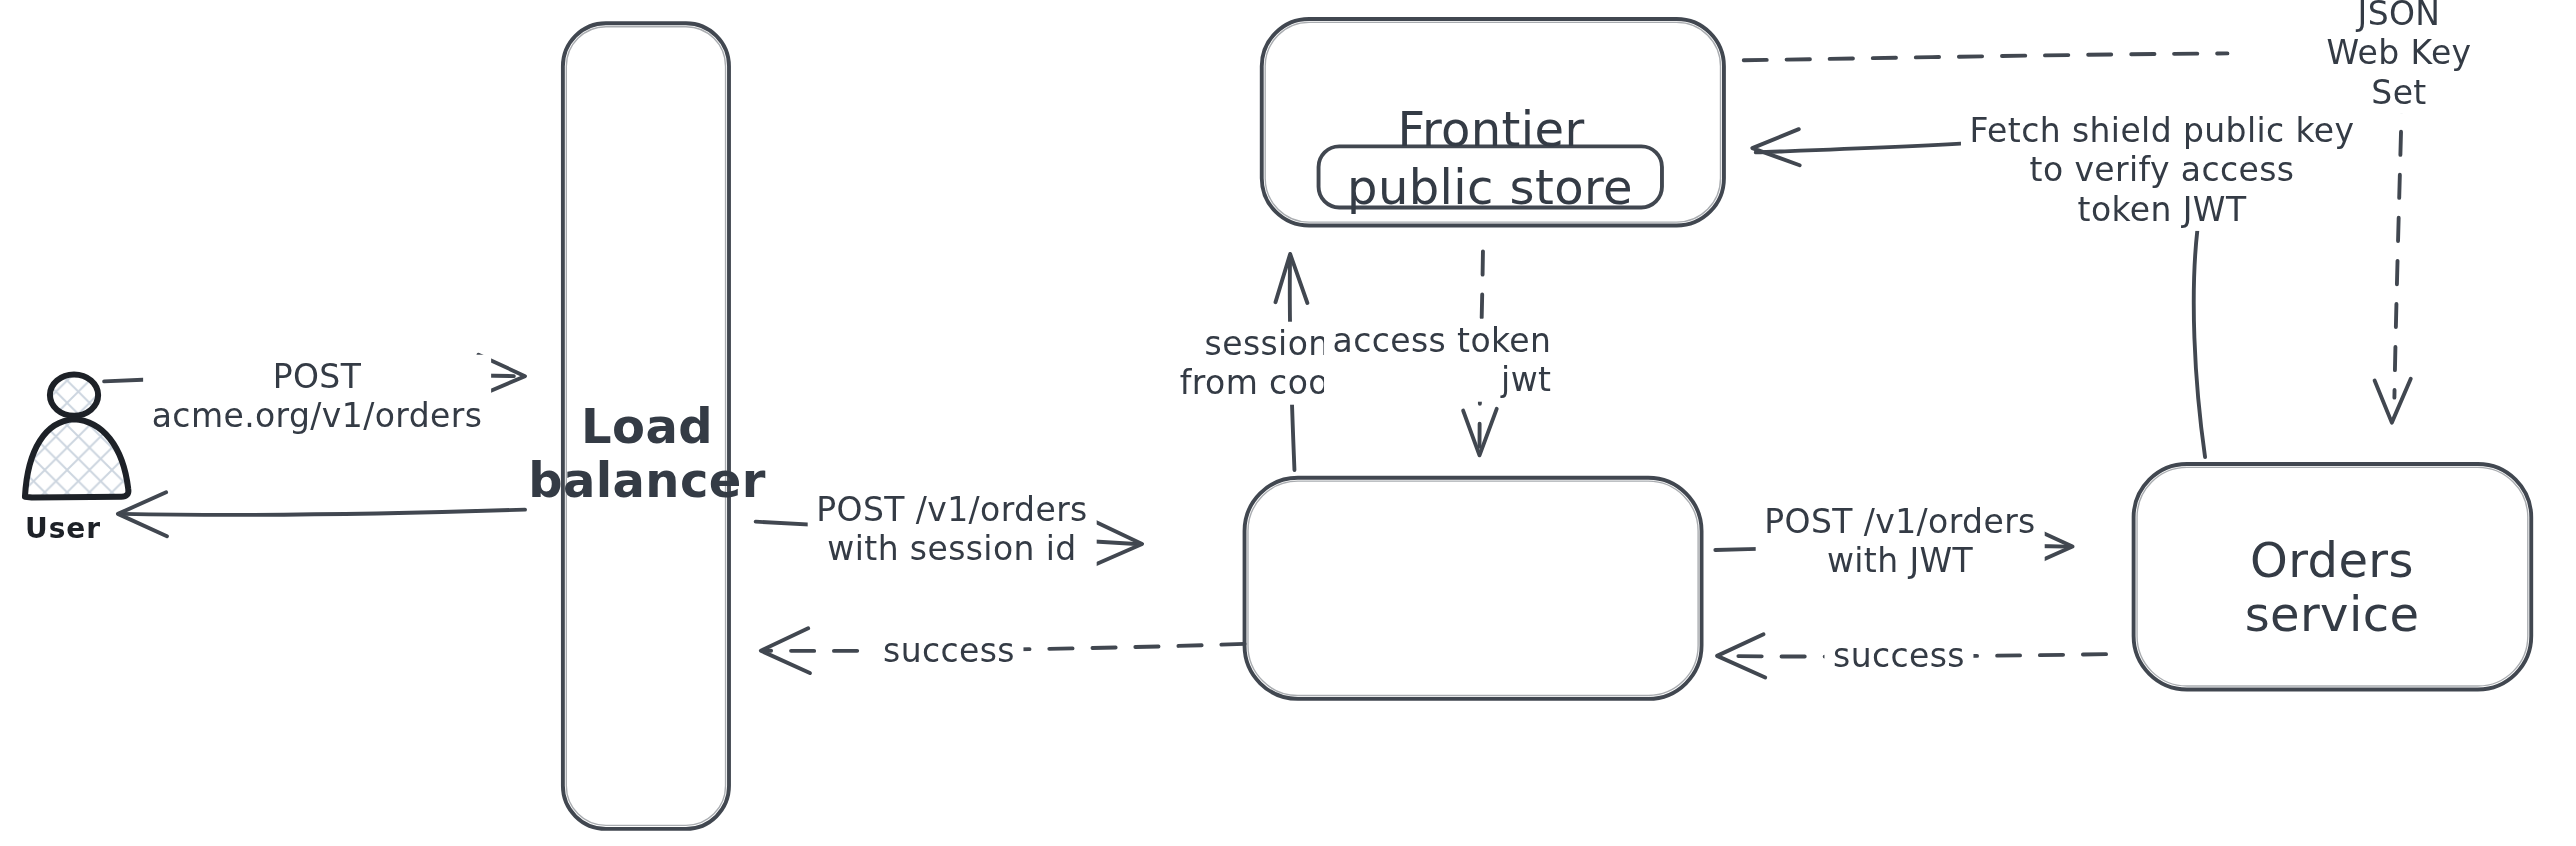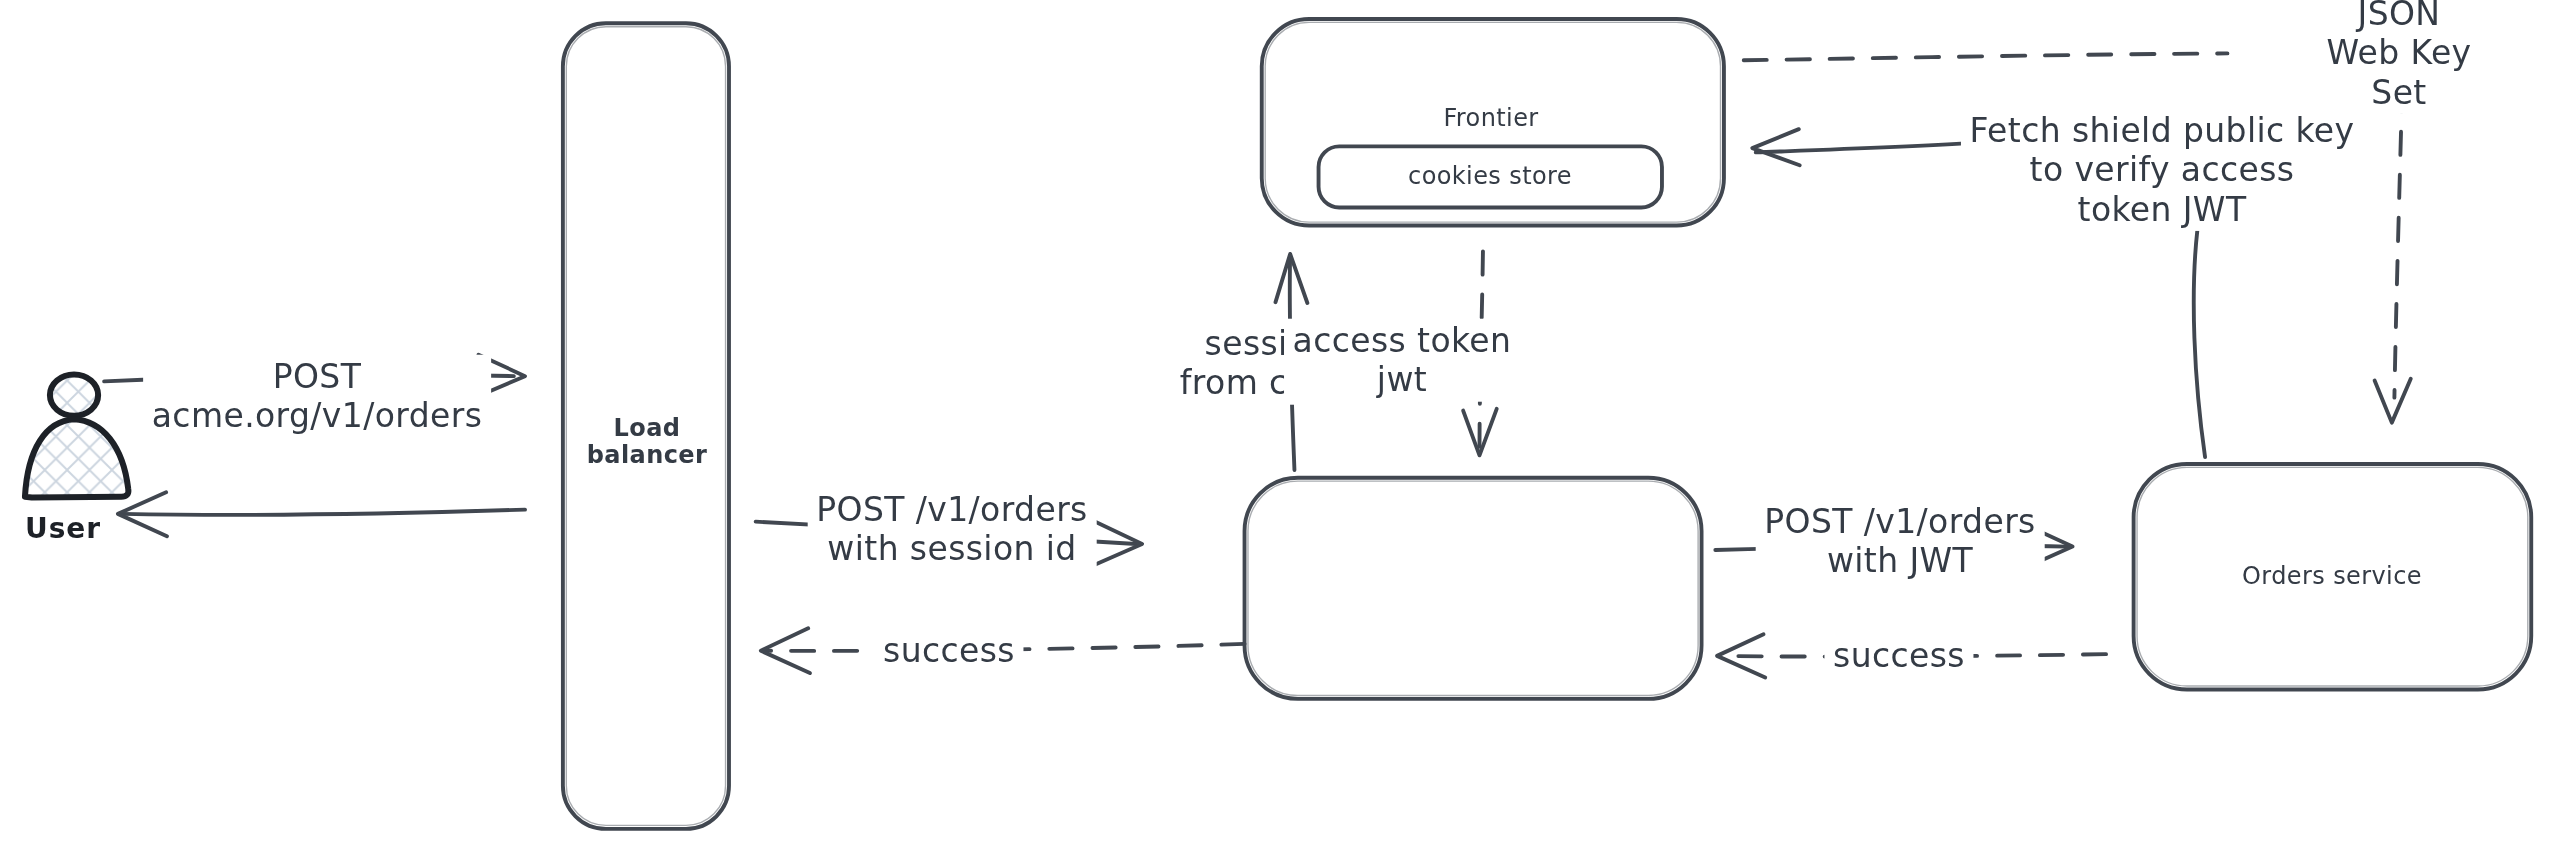--- a/index.html
+++ b/index.html
@@ -25,22 +25,22 @@
   .hatch{stroke:var(--crosshatch);stroke-width:2.2;}
   
   .edge-label{
     position:absolute;transform:translate(-50%,-50%);
     font-size:33px;line-height:1.2;letter-spacing:0.4px;
     color:var(--text);background:#ffffff;
     padding:1.7px 8.6px;text-align:center;white-space:pre-line;
   }
   .node-label{
     position:absolute;transform:translate(-50%,-50%);
-    font-size:24px;line-height:1.12;letter-spacing:0.4px;
-    color:var(--text);text-align:center;white-space:pre-line;
+    font-size:48px;line-height:1.12;letter-spacing:0.4px;
+    color:var(--text);text-align:center;white-space:pre-line;margin-top:12px;
   }
   .actor-label{
     position:absolute;transform:translate(-50%,-50%);
     font-size:28px;font-weight:600;letter-spacing:0.9px;
     color:var(--actor-stroke);white-space:pre-line;
   }
 </style>
 </head>
 <body>
 
@@ -135,37 +135,37 @@
     </g>
   </svg>
 
   <div class="actor-label" style="left:63px;top:528px;">User</div>
 
   <div class="node-label" style="left:647px;top:442px;font-weight:bold;">Load
 balancer</div>
 
   <div class="node-label" style="left:1491px;top:118px;">Frontier</div>
 
-  <div class="node-label" style="left:1490px;top:176px;">cookies store</div>
+  <div class="node-label" style="left:1490px;top:176px;">public store</div>
 
 
   <div class="node-label" style="left:2332px;top:576px;">Orders service</div>
 
   <div class="edge-label" style="left:317px;top:368px;margin-top:28px;">POST
 acme.org/v1/orders</div>
 
   <div class="edge-label" style="left:952px;top:529px;">POST /v1/orders
 with session id</div>
 
   <div class="edge-label" style="left:949px;top:650px;">success</div>
 
   <div class="edge-label" style="left:1288px;top:363px;">session id
 from cookies</div>
 
-  <div class="edge-label" style="left:1402px;top:360px;">access token
+  <div class="edge-label" style="left:1442px;top:360px;text-align:right;">access token
 jwt</div>
 
   <div class="edge-label" style="left:1900px;top:541px;">POST /v1/orders
 with JWT</div>
 
   <div class="edge-label" style="left:1899px;top:655px;">success</div>
 
   <div class="edge-label" style="left:2162px;top:170px;">Fetch shield public key
 to verify access
 token JWT</div>

